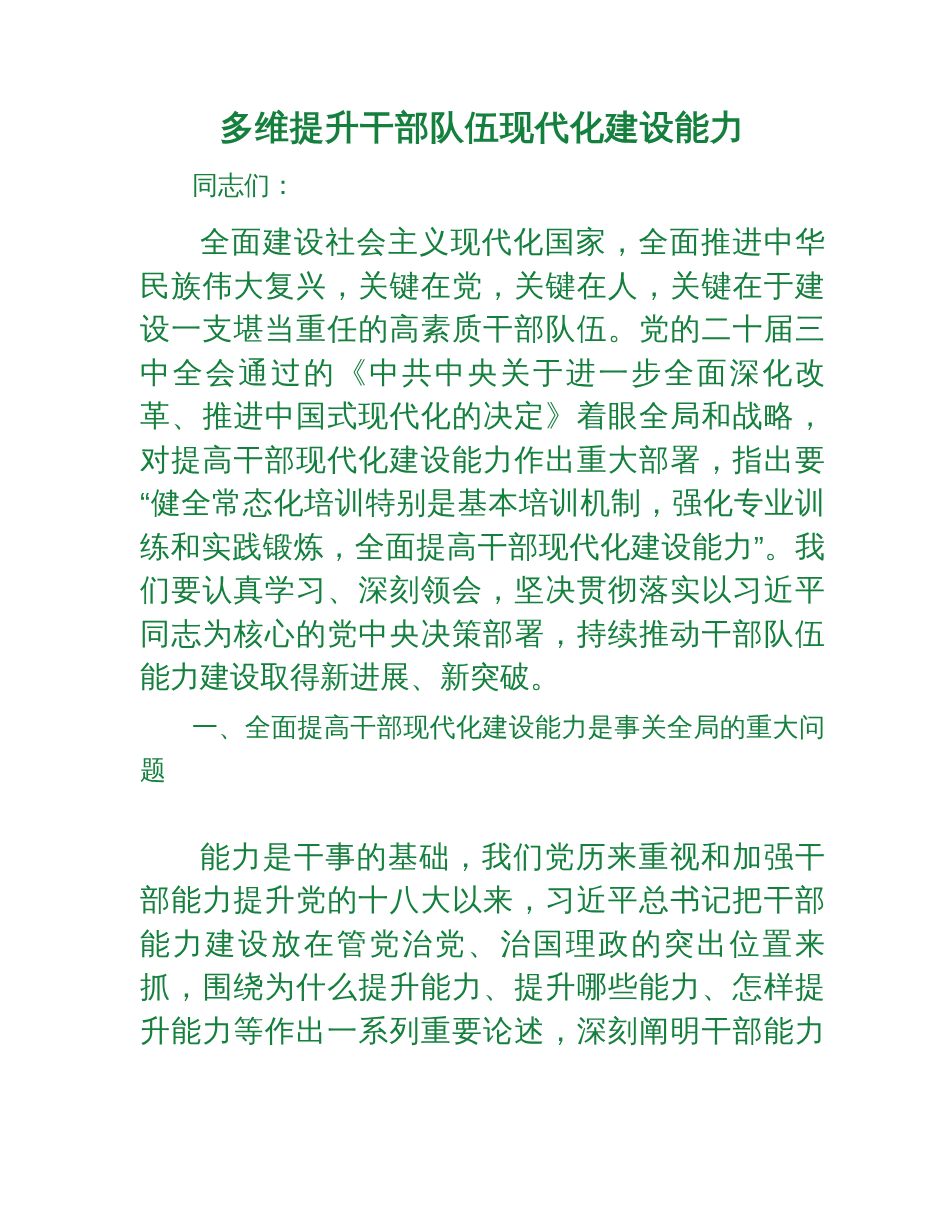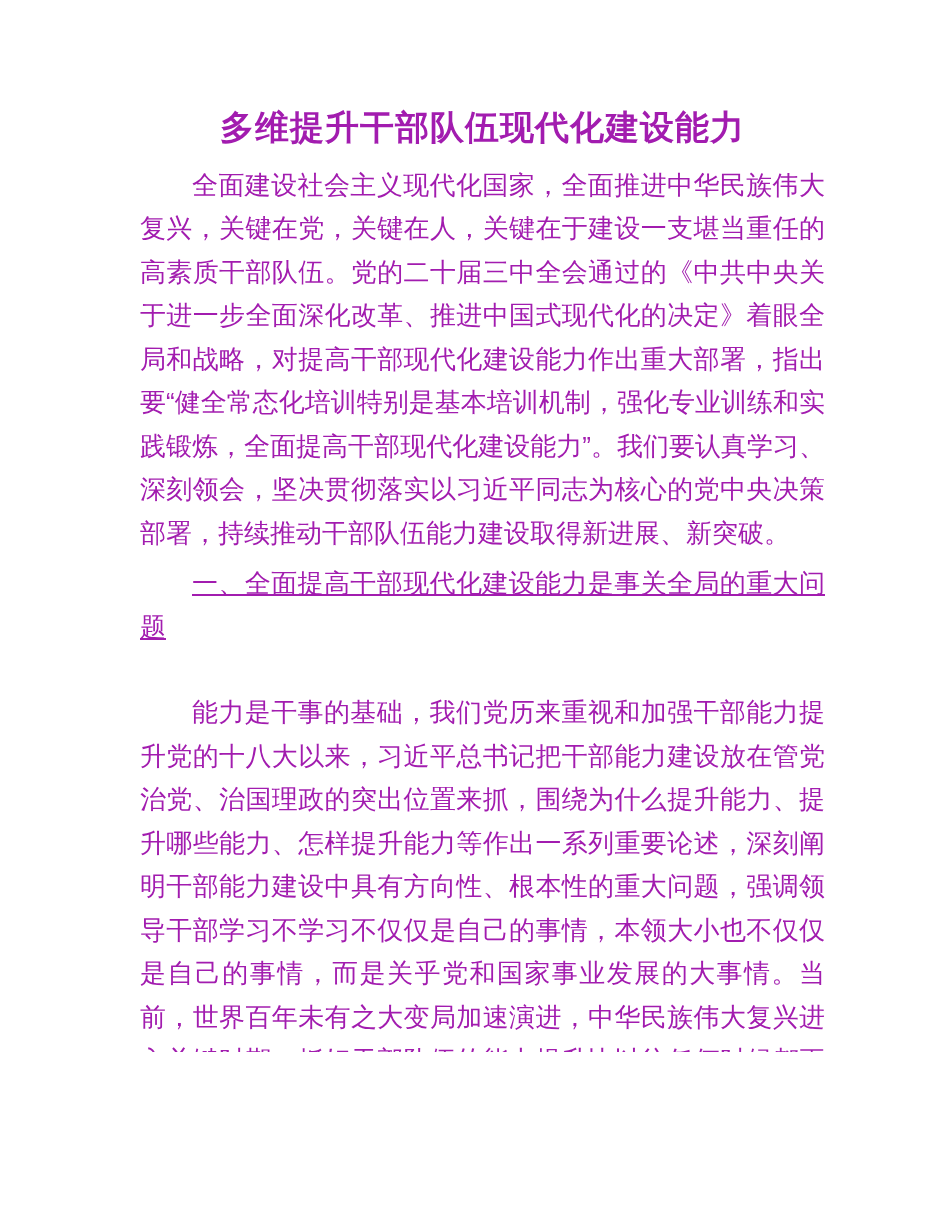--- a/index.html
+++ b/index.html
@@ -6,66 +6,66 @@
     margin: 0;
     padding: 0;
     background: #ffffff;
   }
   .doc-page {
     position: relative;
     width: 950px;
     height: 1052px;
     margin: 0 auto;
     background: #ffffff;
-    color: #a21caf;
+    color: #15803d;
     box-sizing: border-box;
     padding: 104px 125px 13px 140px;
     font-family: "Liberation Sans", "DejaVu Sans", sans-serif;
     overflow: hidden;
   }
   .doc-title {
     font-size: 34px;
     font-weight: bold;
     line-height: 1.4;
     text-align: center;
     letter-spacing: 1px;
     margin: 0 0 12px 0;
   }
   .doc-salutation {
     font-size: 26px;
     line-height: 43.5px;
     text-indent: 2em;
     margin: 0 0 13px 0;
   }
   .doc-paragraph {
-    font-size: 26px;
+    font-size: 30px;
     line-height: 43.5px;
     text-align: justify;
     text-indent: 2em;
     margin: 0 0 7px 0;
   }
   .doc-heading {
     font-size: 26px;
     font-weight: normal;
     line-height: 43.5px;
     text-indent: 2em;
     text-align: justify;
     margin: 0 0 8px 0;
-    text-decoration: underline;
   }
   .doc-paragraph.last {
     margin-bottom: 0;
     margin-top: 42px;
   }
 </style>
 </head>
 <body>
 
 <div class="doc-page">
   <h1 class="doc-title">多维提升干部队伍现代化建设能力</h1>
 
+  <p class="doc-salutation">同志们：</p>
 
   <p class="doc-paragraph">全面建设社会主义现代化国家，全面推进中华民族伟大复兴，关键在党，关键在人，关键在于建设一支堪当重任的高素质干部队伍。党的二十届三中全会通过的《中共中央关于进一步全面深化改革、推进中国式现代化的决定》着眼全局和战略，对提高干部现代化建设能力作出重大部署，指出要“健全常态化培训特别是基本培训机制，强化专业训练和实践锻炼，全面提高干部现代化建设能力”。我们要认真学习、深刻领会，坚决贯彻落实以习近平同志为核心的党中央决策部署，持续推动干部队伍能力建设取得新进展、新突破。</p>
 
   <h2 class="doc-heading">一、全面提高干部现代化建设能力是事关全局的重大问题</h2>
 
   <p class="doc-paragraph last">能力是干事的基础，我们党历来重视和加强干部能力提升党的十八大以来，习近平总书记把干部能力建设放在管党治党、治国理政的突出位置来抓，围绕为什么提升能力、提升哪些能力、怎样提升能力等作出一系列重要论述，深刻阐明干部能力建设中具有方向性、根本性的重大问题，强调领导干部学习不学习不仅仅是自己的事情，本领大小也不仅仅是自己的事情，而是关乎党和国家事业发展的大事情。当前，世界百年未有之大变局加速演进，中华民族伟大复兴进入关键时期，抓好干部队伍的能力提升比以往任何时候都更为重要、更为迫切。</p>
 </div>
 
 </body></html>

